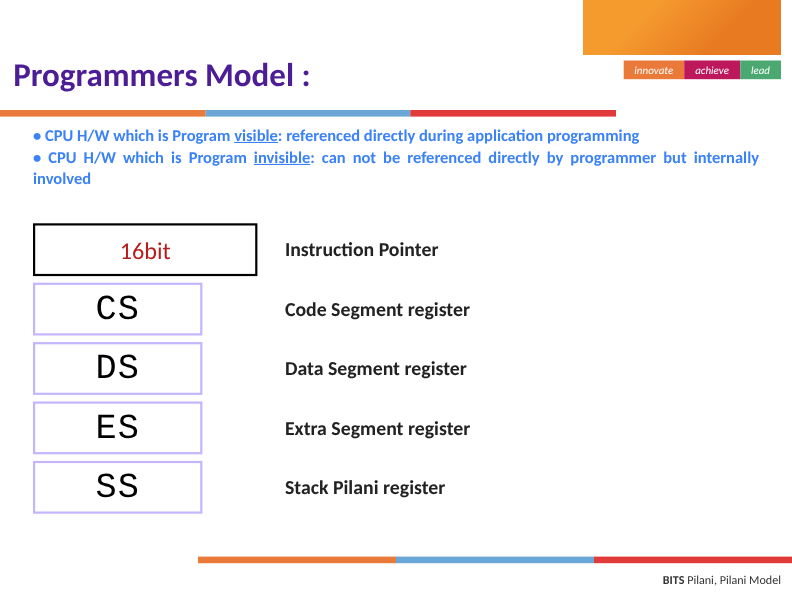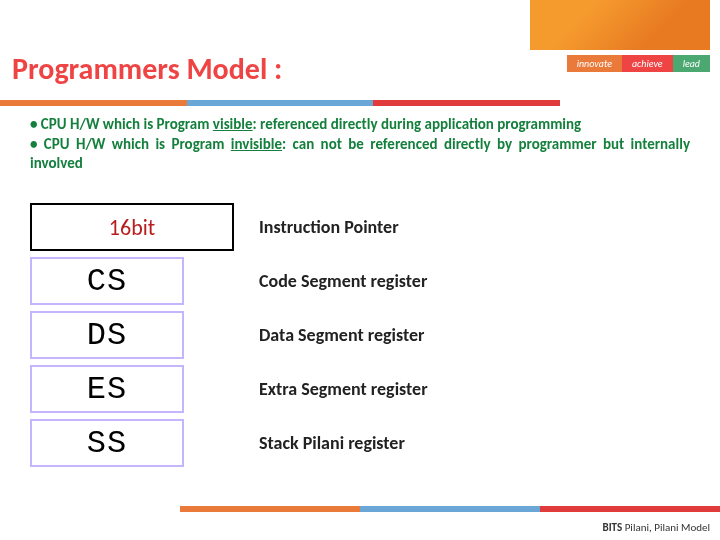--- a/index.html
+++ b/index.html
@@ -37,30 +37,30 @@
   }
   .top-tags .tag {
     z-index: 1;
     font-size: 10px;
     color: #fff;
     padding: 2px 10px;
     margin-top: 55px;
     font-style: italic;
   }
   .tag-innovate { background: #e97a3a; }
-  .tag-achieve  { background: #ef4444; text-align: right; }
+  .tag-achieve  { background: #be185d; text-align: right; }
   .tag-lead     { background: #4aa870; }
 
   .title {
     position: absolute;
     left: 12px;
     top: 50px;
     font-size: 30px;
     font-weight: bold;
-    color: #ef4444;
+    color: #4c1d95;
   }
   
   .rule {
     position: absolute;
     left: 0;
     top: 100px;
     width: 560px;
     height: 6px;
     display: flex;
   }
@@ -71,21 +71,21 @@
 
   .body-text {
     position: absolute;
     left: 30px;
     right: 30px;
     top: 115px;
     font-size: 15px;
     line-height: 1.3;
     text-align: justify;
     font-weight: bold;
-    color: #15803d;
+    color: #3b82f6;
   }
   .body-text .u { text-decoration: underline; }
 
   .table {
     position: absolute;
     left: 30px;
     top: 200px;
   }
   .row {
     display: flex;

